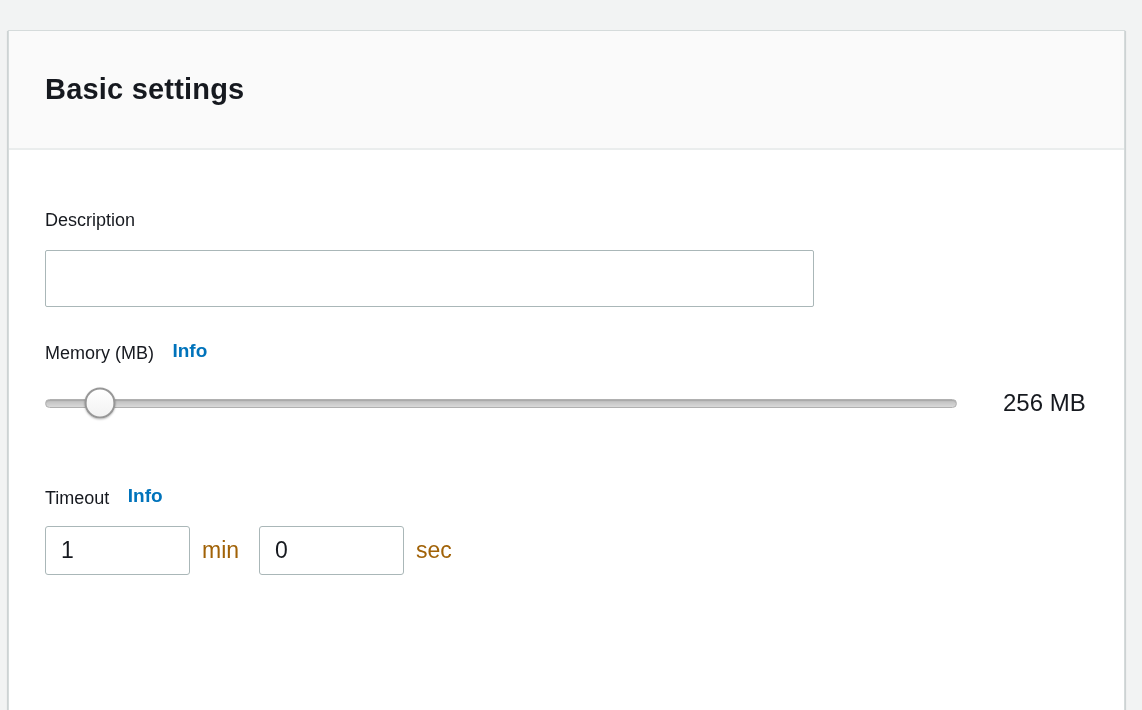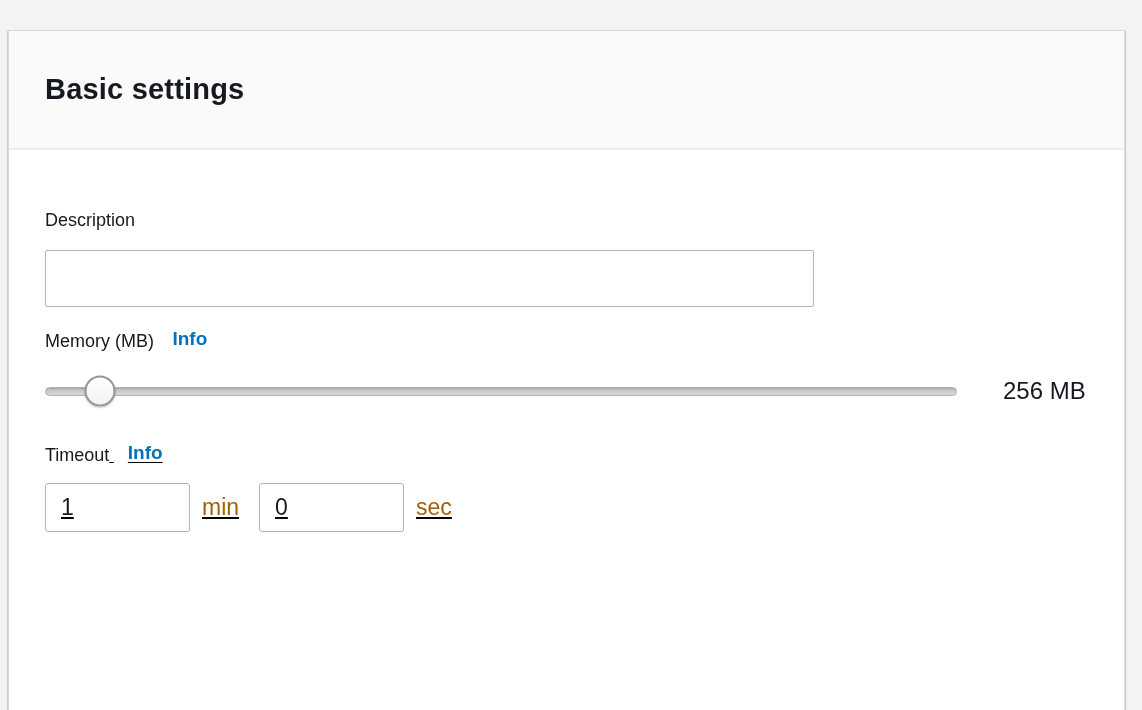--- a/index.html
+++ b/index.html
@@ -56,21 +56,21 @@
     height: 57px;
     border: 1px solid #aab7b8;
     border-radius: 2px;
     background: #ffffff;
     font-size: 22px;
     color: #16191f;
     padding: 0 14px;
     outline: none;
     font-family: inherit;
   }
-  .memory-section { margin-top: 20px; }
+  .memory-section { margin-top: 32px; }
   .helper-text {
     margin-top: 6px;
     font-size: 20px;
     line-height: 26px;
     color: #687078;
   }
   .slider-row {
     margin-top: 18px;
     display: flex;
     align-items: center;
@@ -99,21 +99,21 @@
     border: 2px solid #979797;
     box-shadow: 0 1px 2px rgba(0,0,0,0.25);
     cursor: grab;
   }
   .slider-value {
     margin-left: 31px;
     font-size: 24px;
     color: #16191f;
     white-space: nowrap;
   }
-  .timeout-section { margin-top: 32px; text-decoration: underline; }
+  .timeout-section { margin-top: 63px; }
   .timeout-row {
     margin-top: 14px;
     display: flex;
     align-items: center;
   }
   .timeout-input {
     width: 145px;
     height: 49px;
     border: 1px solid #aab7b8;
     border-radius: 3px;

